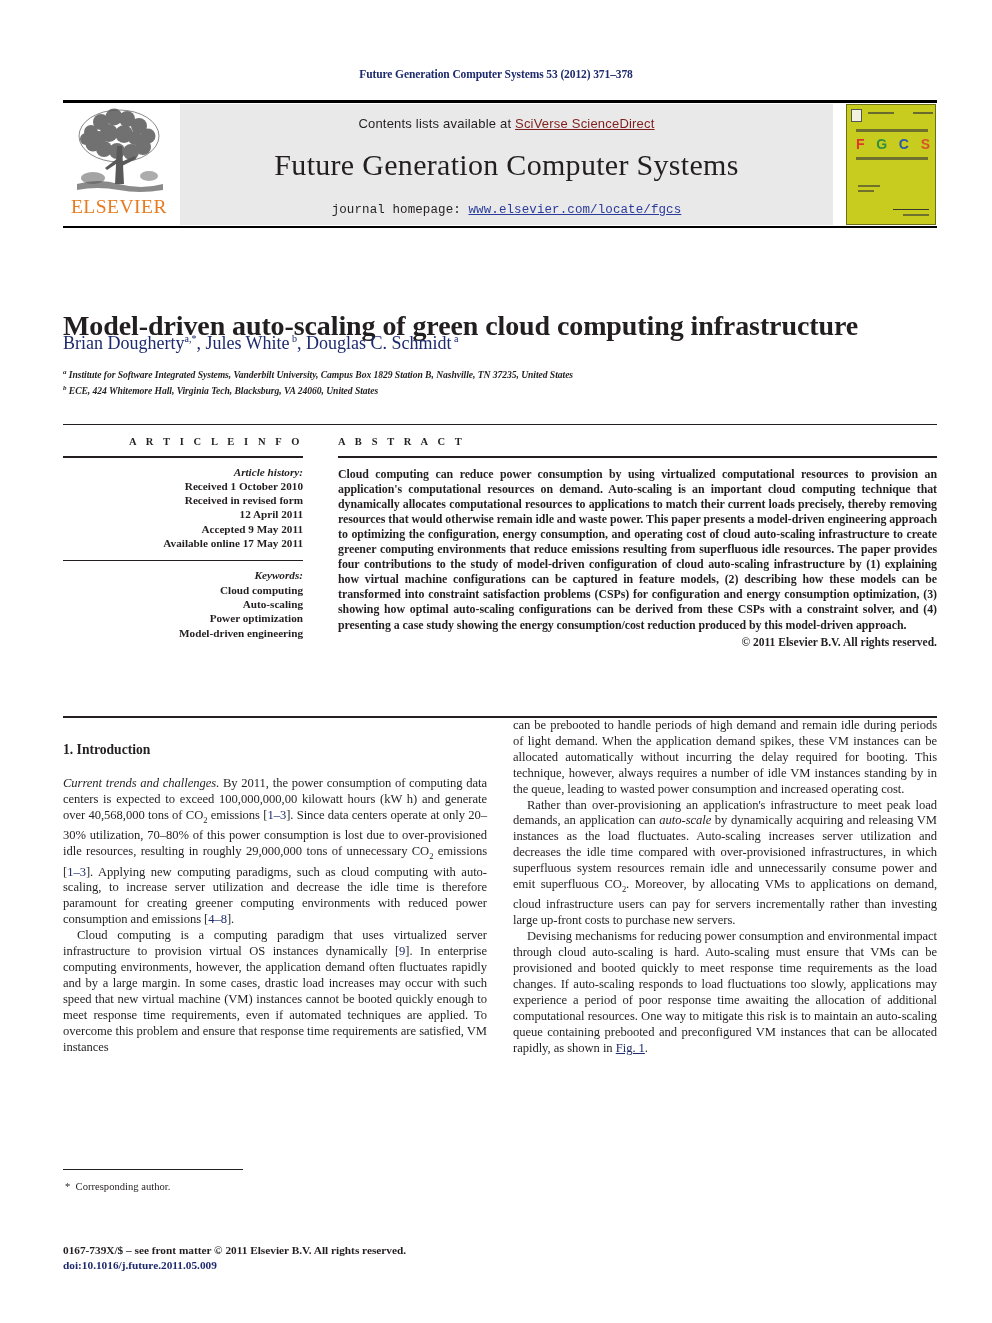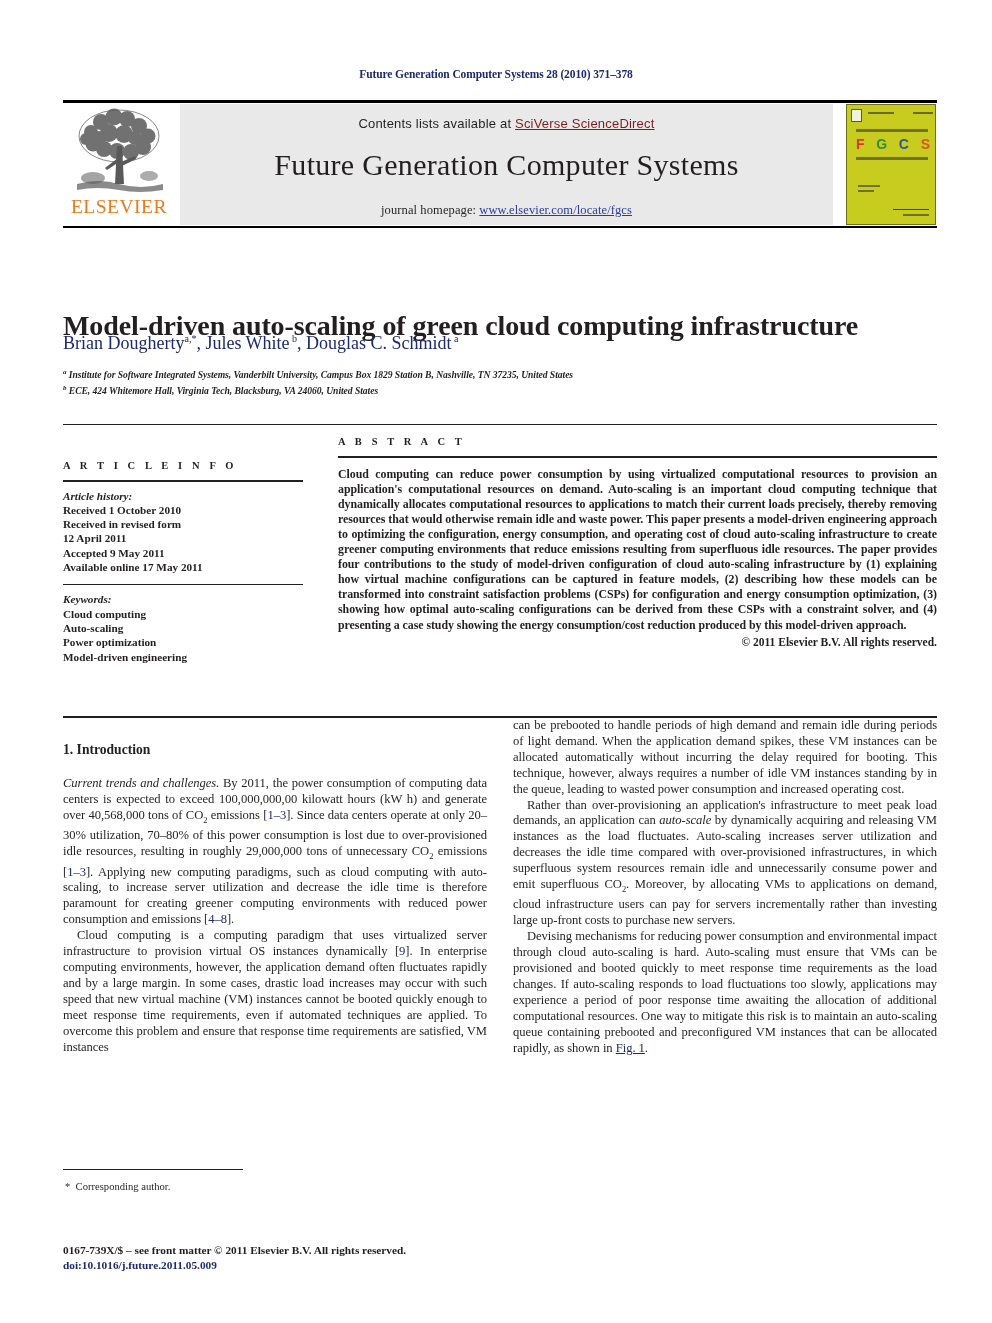--- a/index.html
+++ b/index.html
@@ -83,21 +83,21 @@
     width: 653px;
     font-family: "Liberation Serif", serif;
     font-size: 30px;
     color: #231f20;
     letter-spacing: 0.3px;
   }
   .homepage-line {
     position: absolute;
     left: 0; top: 99px;
     width: 653px;
-    font-family: Liberation Serif, serif;
+    font-family: Liberation Mono, monospace;
     font-size: 12.5px;
     color: #231f20;
     letter-spacing: 0.1px;
   }
   .homepage-line .hp-link {
     color: #2b3b9b;
   }
 
   
   .elsevier-logo {
@@ -237,22 +237,23 @@
   }
   .infoabs-rule-bottom {
     position: absolute;
     left: 63px; top: 716px;
     width: 874px; height: 2px;
     background: #231f20;
   }
 
   .col-info {
     position: absolute;
-    left: 63px; top: 460px;
+    left: 63px; top: 436px;
     width: 240px;
+    text-align: right;
   }
   .col-abs {
     position: absolute;
     left: 338px; top: 436px;
     width: 599px;
   }
 
   .sec-label {
     font-family: "Liberation Serif", serif;
     font-weight: bold;
@@ -381,21 +382,21 @@
     line-height: 14.6px;
     color: #231f20;
   }
   .doi { color: #1d2a6e; }
 </style>
 </head>
 <body>
 
 <div class="page">
 
-  <div class="running-head">Future Generation Computer Systems 28 (2010) 371–378</div>
+  <div class="running-head">Future Generation Computer Systems 53 (2012) 371–378</div>
 
   <div class="banner">
     <div class="banner-rule-top"></div>
     <div class="banner-rule-bottom"></div>
 
     <div class="elsevier-logo">
       <svg class="elsevier-tree" viewBox="0 0 100 92">
         <g fill="#595959">
           <ellipse cx="50" cy="30" rx="40" ry="26" fill="none" stroke="#6b6b6b" stroke-width="0.8"></ellipse>
           <g opacity="0.85">

